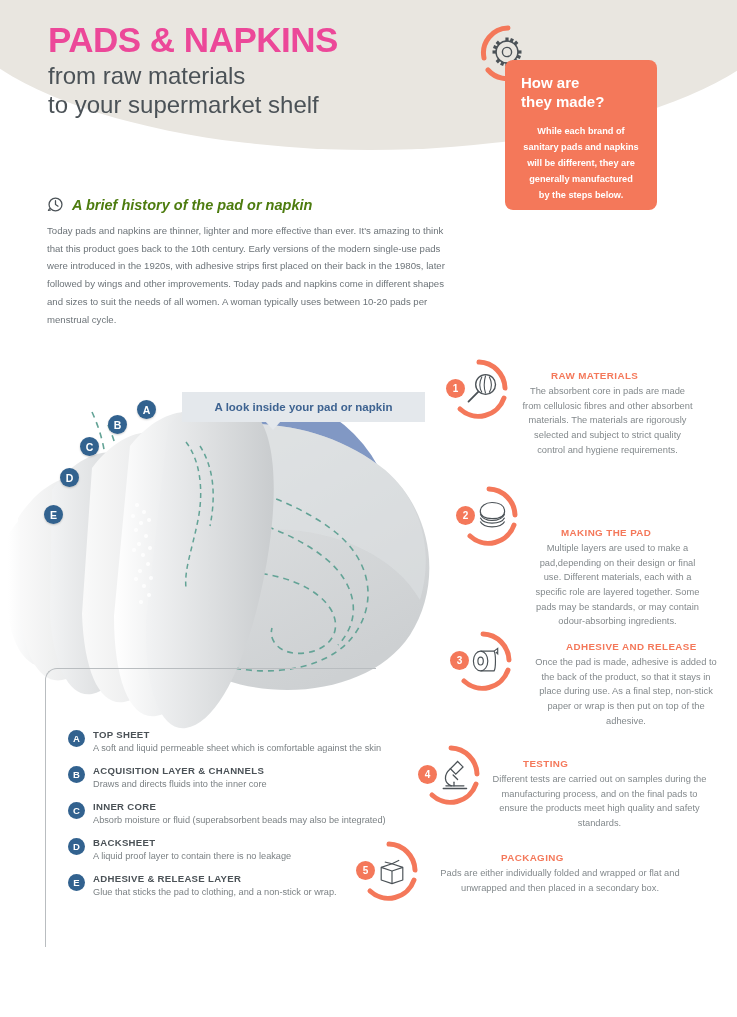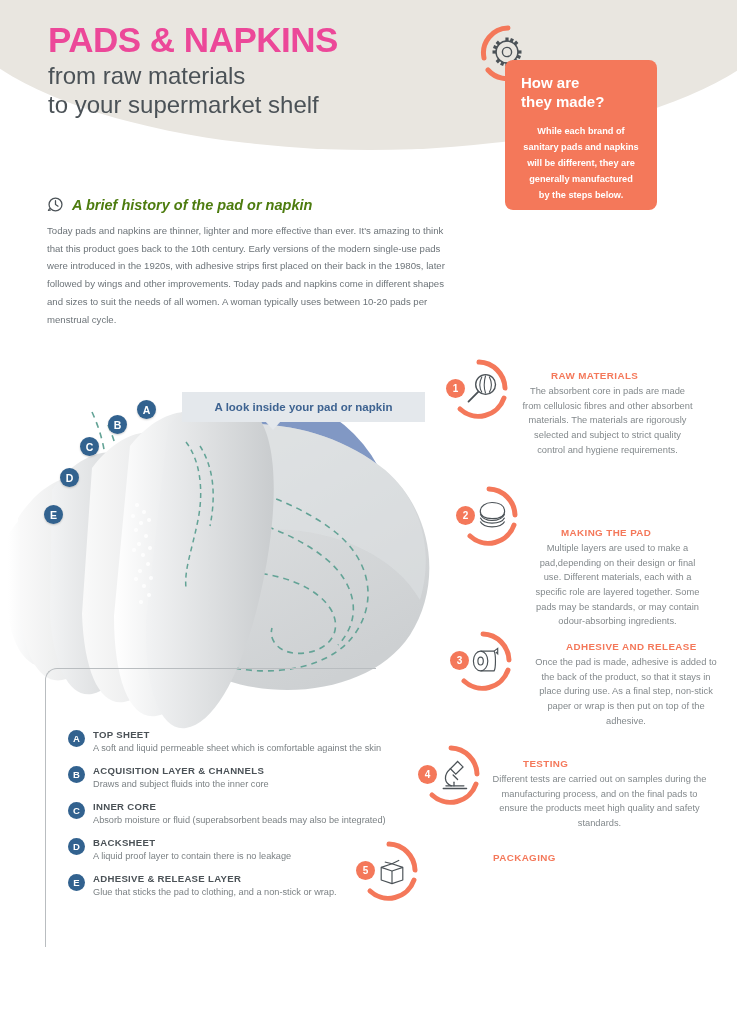--- a/index.html
+++ b/index.html
@@ -274,21 +274,21 @@
       <div class="legend-text">
         <div class="legend-title">TOP SHEET</div>
         <div class="legend-desc">A soft and liquid permeable sheet which is comfortable against the skin</div>
       </div>
     </div>
 
     <div class="legend-item">
       <div class="legend-badge">B</div>
       <div class="legend-text">
         <div class="legend-title">ACQUISITION LAYER &amp; CHANNELS</div>
-        <div class="legend-desc">Draws and subject fluids into the inner core</div>
+        <div class="legend-desc">Draws and directs fluids into the inner core</div>
       </div>
     </div>
 
     <div class="legend-item">
       <div class="legend-badge">C</div>
       <div class="legend-text">
         <div class="legend-title">INNER CORE</div>
         <div class="legend-desc">Absorb moisture or fluid (superabsorbent beads may also be integrated)</div>
       </div>
     </div>
@@ -403,21 +403,22 @@
     <svg class="step-icon" viewBox="0 0 40 40">
       <g fill="none" stroke="#4b5257" stroke-width="1.3" stroke-linejoin="round">
         <path d="M8 16 L20 12 L32 16 L32 30 L20 34 L8 30 Z"></path>
         <path d="M8 16 L20 20 L32 16"></path>
         <path d="M20 20 L20 34"></path>
         <path d="M12 10 L20 12 L28 8"></path>
       </g>
     </svg>
   </div>
   <div class="step-txt ta-center" style="left:430px;top:852px;width:260px;">
-    <div class="step-title ta-left" style="margin-left:32px;">PACKAGING</div>
+    <div class="step-title ta-left" style="margin-left:40px;">PACKAGING</div>
+    <div class="step-body">Pads are either individually folded and wrapped or flat and unwrapped and then placed in a secondary box.</div>
   </div>
 
   <div class="footer">
     
     
 
     
   </div>
 
 </div>

